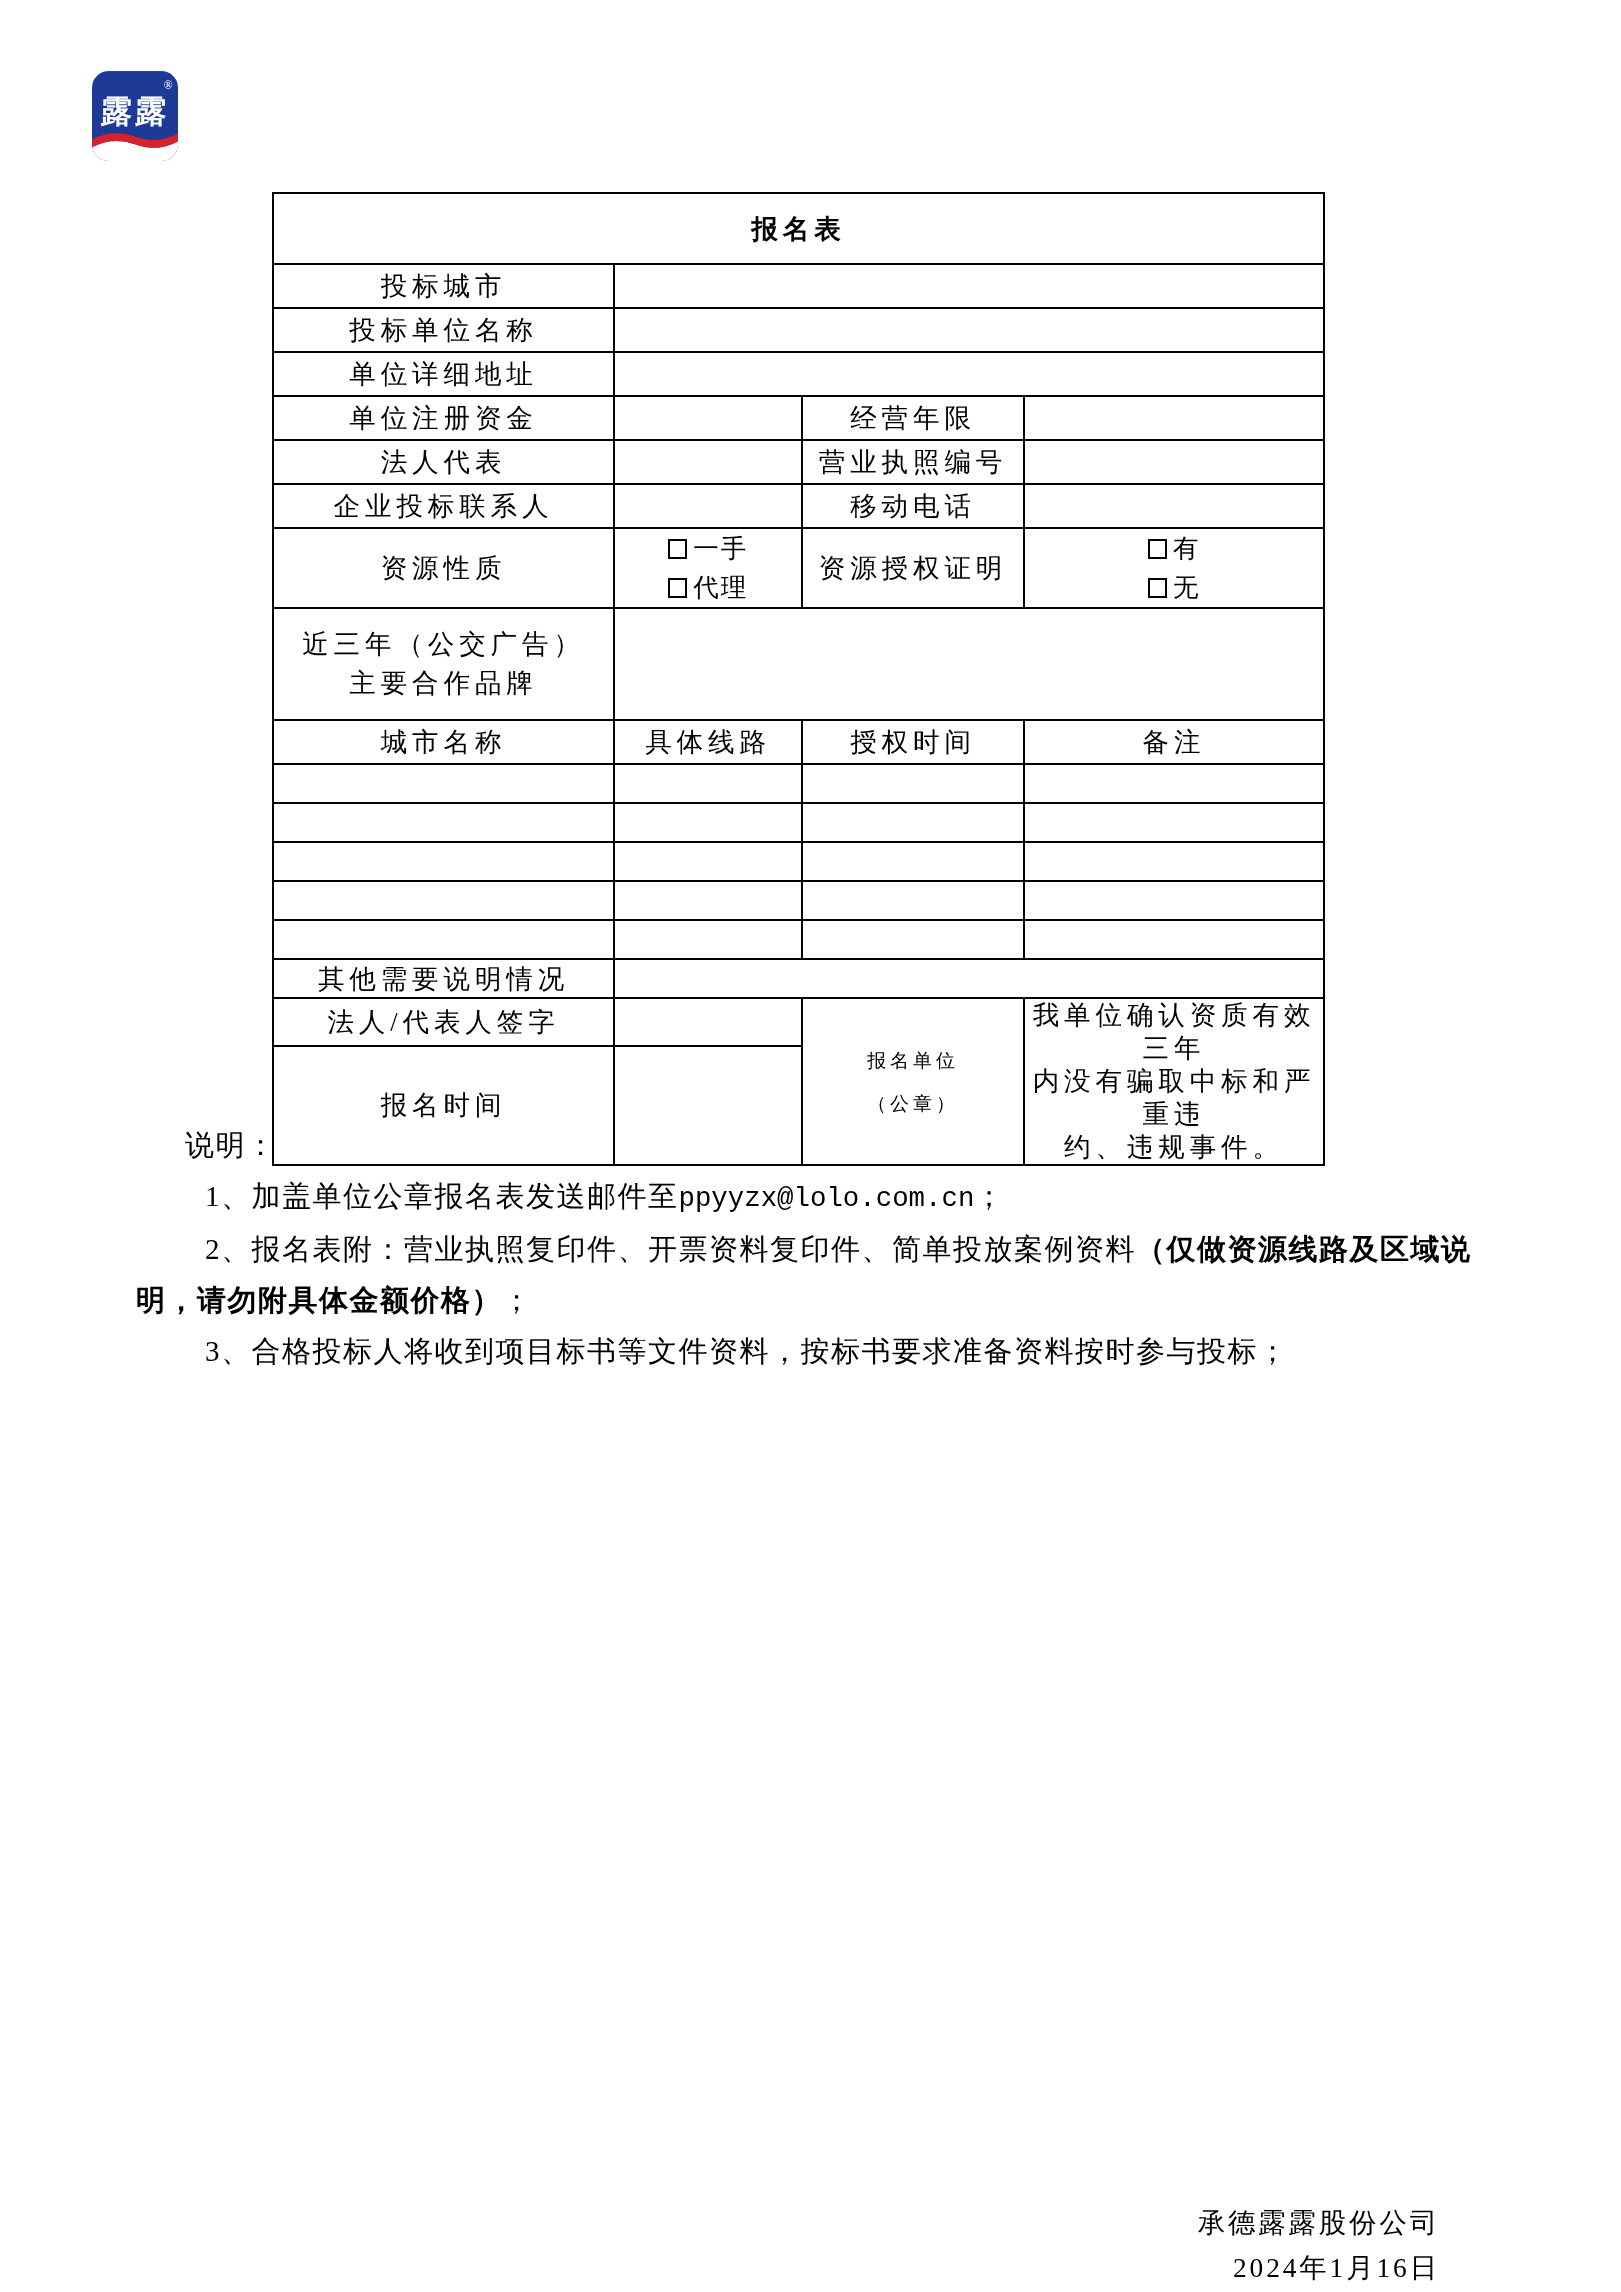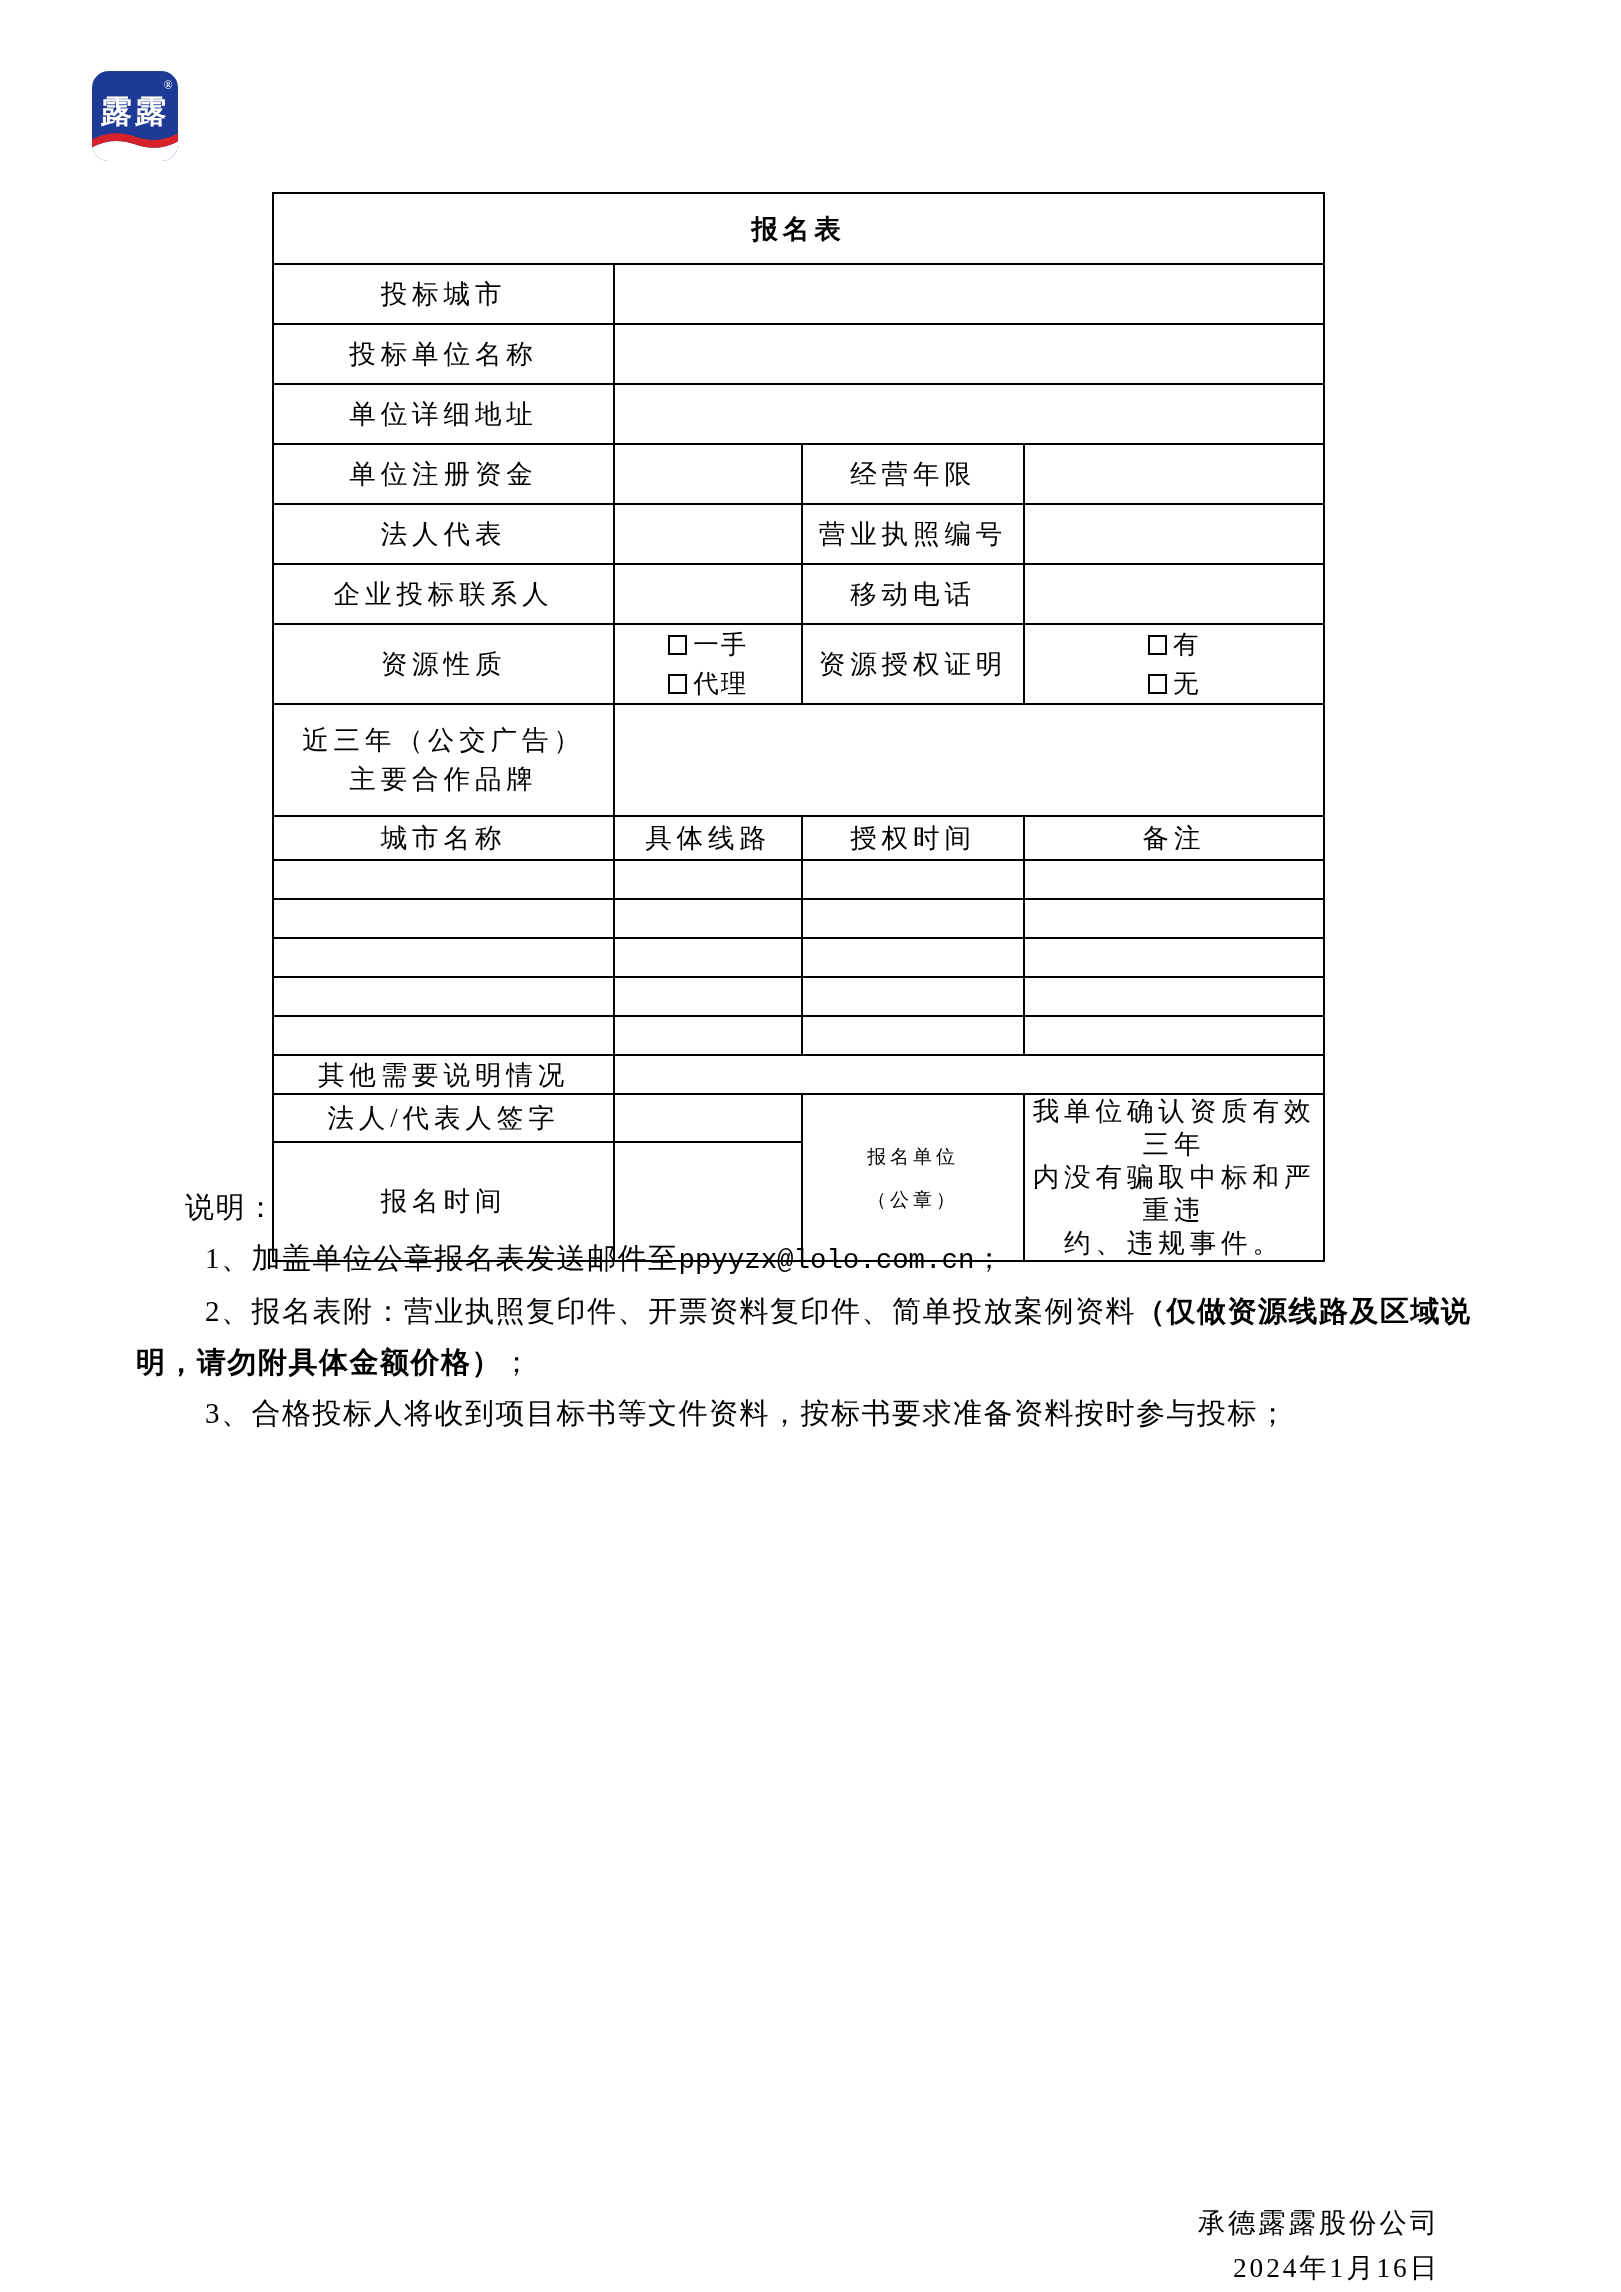--- a/index.html
+++ b/index.html
@@ -23,21 +23,21 @@
     border:2px solid #000;
     font-size:26.5px; letter-spacing:4.9px;
     text-align:center; vertical-align:middle;
     padding:0; overflow:hidden;margin-top:44px;
   }
   td.title-cell {
     font-family:"Liberation Sans","DejaVu Sans",sans-serif;
     font-weight:bold; font-size:39px; letter-spacing:5.9px;
     height:71px;
   }
-  tr.r { height:60px;padding-left:48px; }
+  tr.r { height:44px;padding-left:48px; }
   tr.r-check { height:75px; }
   tr.r-brand { height:112px;border-radius:19px; }
   tr.r-head { height:44px; }
   tr.r-empty { height:39px; }
   tr.r-small { height:39px;border-radius:13px; }
   tr.r-date { height:98px; }
 
   td.opts { text-align:center; }
   .opt-block { display:inline-block; text-align:center; }
   .opt-line { line-height:39px; white-space:nowrap; font-size:25.5px; letter-spacing:2px; }
@@ -49,21 +49,21 @@
   .two-line div { line-height:39px; }
   .stamp-cell div { line-height:43px; font-size:19px; letter-spacing:3.9px; }
   td.decl {
     font-size:19.6px; letter-spacing:3.9px; line-height:33px;
     padding:3.9px 9.8px;
   }
   td.decl div { line-height:33px; }
 
   
   .notes {
-    position:absolute; left:136px; top:1182px; width:1367px;
+    position:absolute; left:136px; top:1120px; width:1367px;
     font-size:29px; letter-spacing:1.5px; line-height:51px;
   }
   .notes .heading { text-indent:49px; }
   .notes p { text-indent:69px; }
   .notes .b { font-weight:bold; }
   .mono { font-family:"Liberation Mono","DejaVu Sans Mono",monospace; font-size:27.4px; letter-spacing:0; }
 
   
   .footer {
     position:absolute; right:181px; top:2201px; text-align:right;

